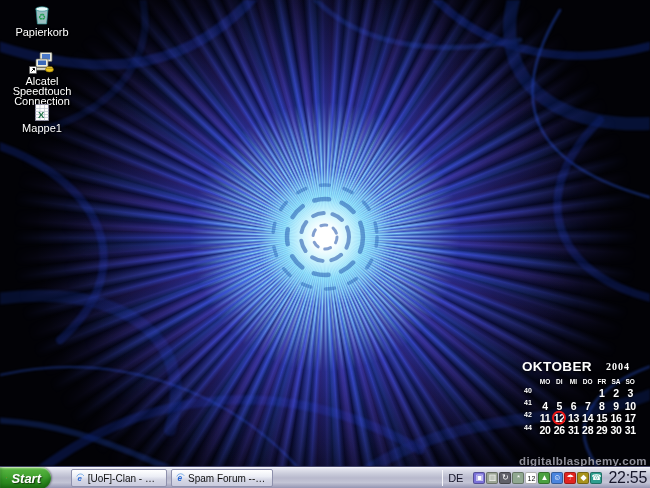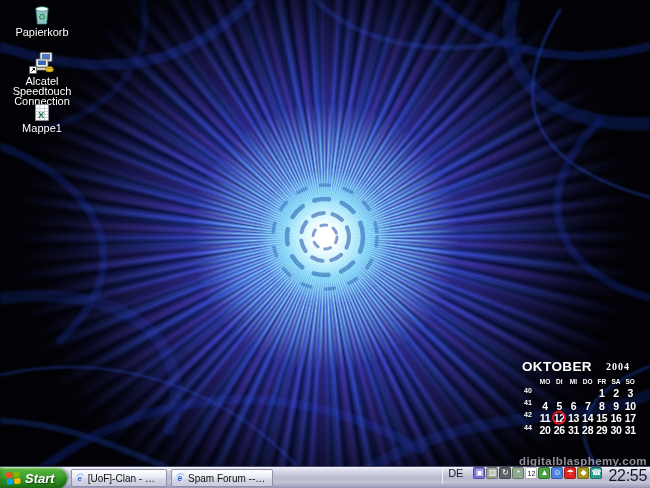--- a/index.html
+++ b/index.html
@@ -65,36 +65,36 @@
   .circle-mark { position:absolute; left:50%; top:50%; width:14px; height:14px;
     transform:translate(-50%,-52%); border:2px solid #e81414; border-radius:50%; }
 
   .watermark { position:absolute; top:455px; right:3px; font-size:11.5px; font-weight:bold;
     color:#92929c; letter-spacing:.4px; }
 
   
   .taskbar { position:absolute; left:0; bottom:0; width:650px; height:22px;
     background:linear-gradient(#fbfbfd 0%, #e4e5ef 8%, #caccdb 32%, #b8b9cd 52%, #c3c4d5 74%, #9596b3 100%);
     border-top:1px solid #45466b; display:flex; align-items:center; }
-  .start-button { position:absolute; left:0; top:0; width:67px; height:22px;
+  .start-button { position:absolute; left:0; top:0; width:51px; height:22px;
     border-radius:0 11px 11px 0; cursor:pointer;
     background:linear-gradient(#9fdf7f 0%, #54b23e 14%, #3fa02e 45%, #2f8f22 62%, #banana 0, #268119 100%);
     background:linear-gradient(#9fdf7f 0%, #54b23e 14%, #3fa02e 45%, #2f8f22 62%, #268119 100%);
     box-shadow:inset 0 -3px 5px rgba(0,60,0,.45), inset 0 1px 1px rgba(255,255,255,.5), 1px 0 2px rgba(0,0,0,.4);
     display:flex; align-items:center; gap:4px; padding:0 10px 0 6px; }
   .start-label { color:#fff; font-size:13px; font-weight:bold; font-style:italic;
     text-shadow:1px 1px 1px rgba(0,0,0,.55); }
   .task-button { position:absolute; top:2px; height:18px; border:1px solid #8e90ac;
     border-radius:2px; background:linear-gradient(#ffffff 0%, #eceef6 40%, #d6d8e6 60%, #c9cbdd 100%);
     display:flex; align-items:center; gap:3px; padding:0 4px; cursor:pointer; overflow:hidden; }
   #task-1 { left:71px; width:96px; }
   #task-2 { left:171px; width:102px; }
   .task-title { font-size:10px; color:#111; white-space:nowrap; overflow:hidden;
     text-overflow:ellipsis; }
-  .tray { position:absolute; right:0; top:0; height:22px; display:flex; align-items:flex-start;
+  .tray { position:absolute; right:0; top:0; height:22px; display:flex; align-items:center;
     padding-right:3px; }
   .tray-divider { width:1px; height:16px; background:#8f91ae; border-right:1px solid #f5f5fa;
     margin-right:5px; }
   .lang-indicator { font-size:11px; color:#16162a; margin-right:10px; cursor:pointer; }
   .tray-icons { display:flex; align-items:center; gap:1px; }
   .tray-icon { width:12px; height:12px; border-radius:2px; display:flex; align-items:center;
     justify-content:center; font-size:8px; line-height:1; color:#fff;
     border:1px solid rgba(0,0,0,.3); cursor:pointer; }
   .tray-clock { font-size:16px; color:#16162a; margin-left:6px; letter-spacing:-.3px;
     cursor:default; }

